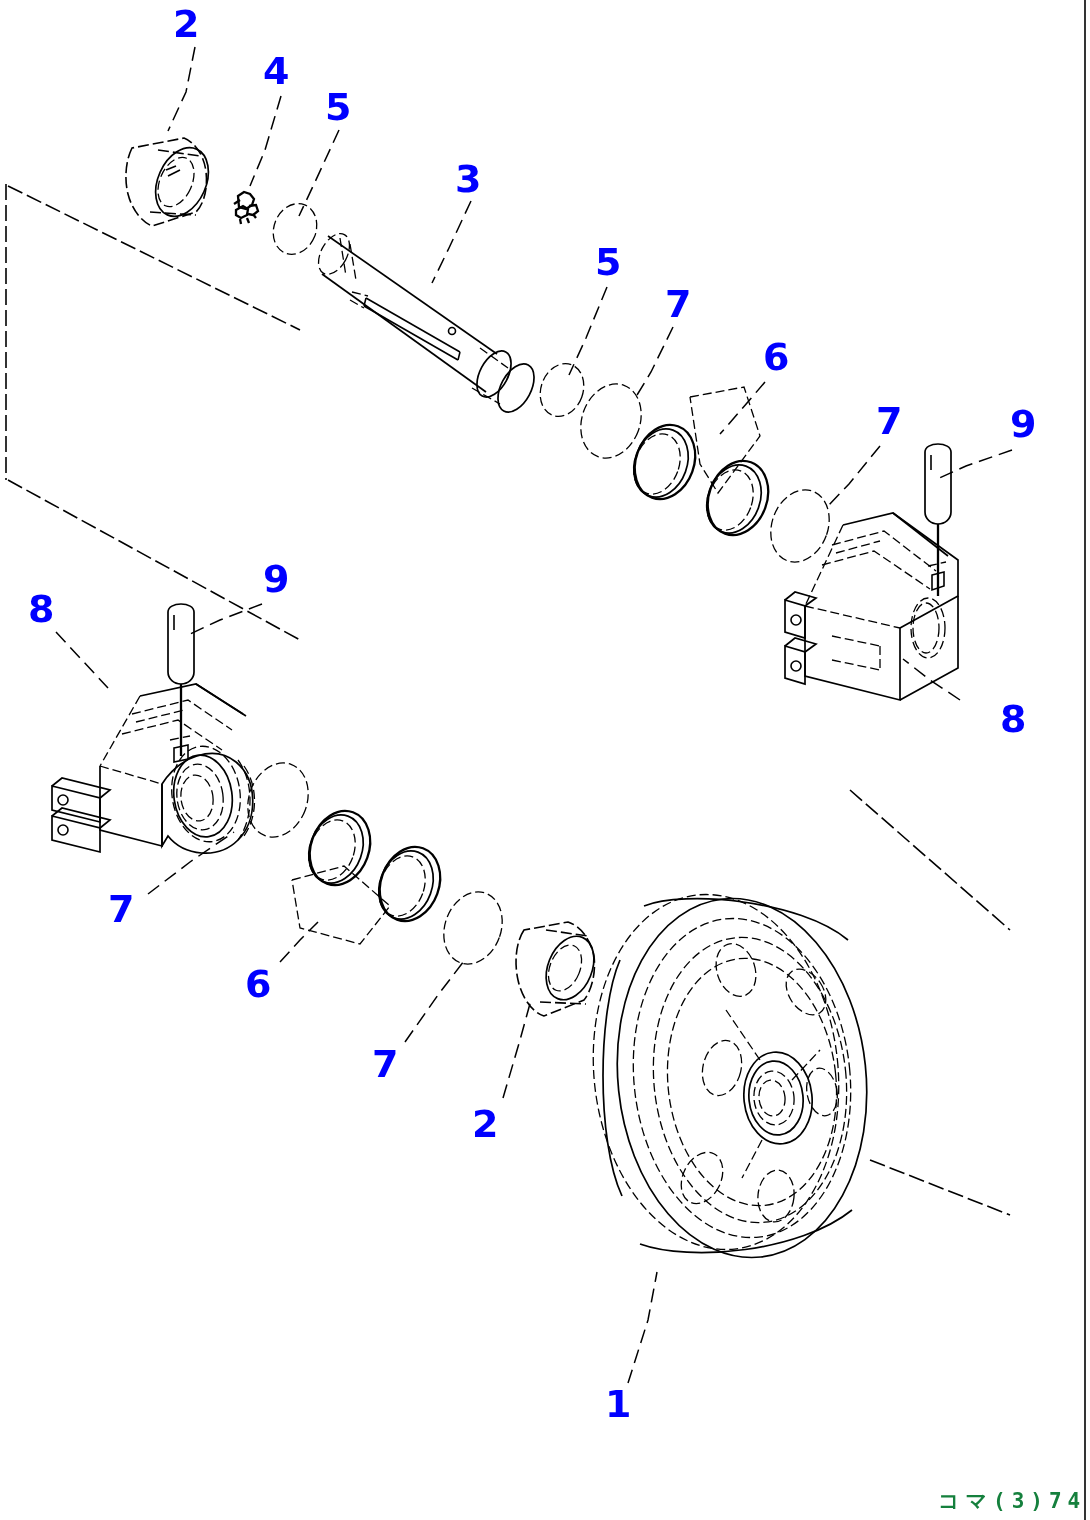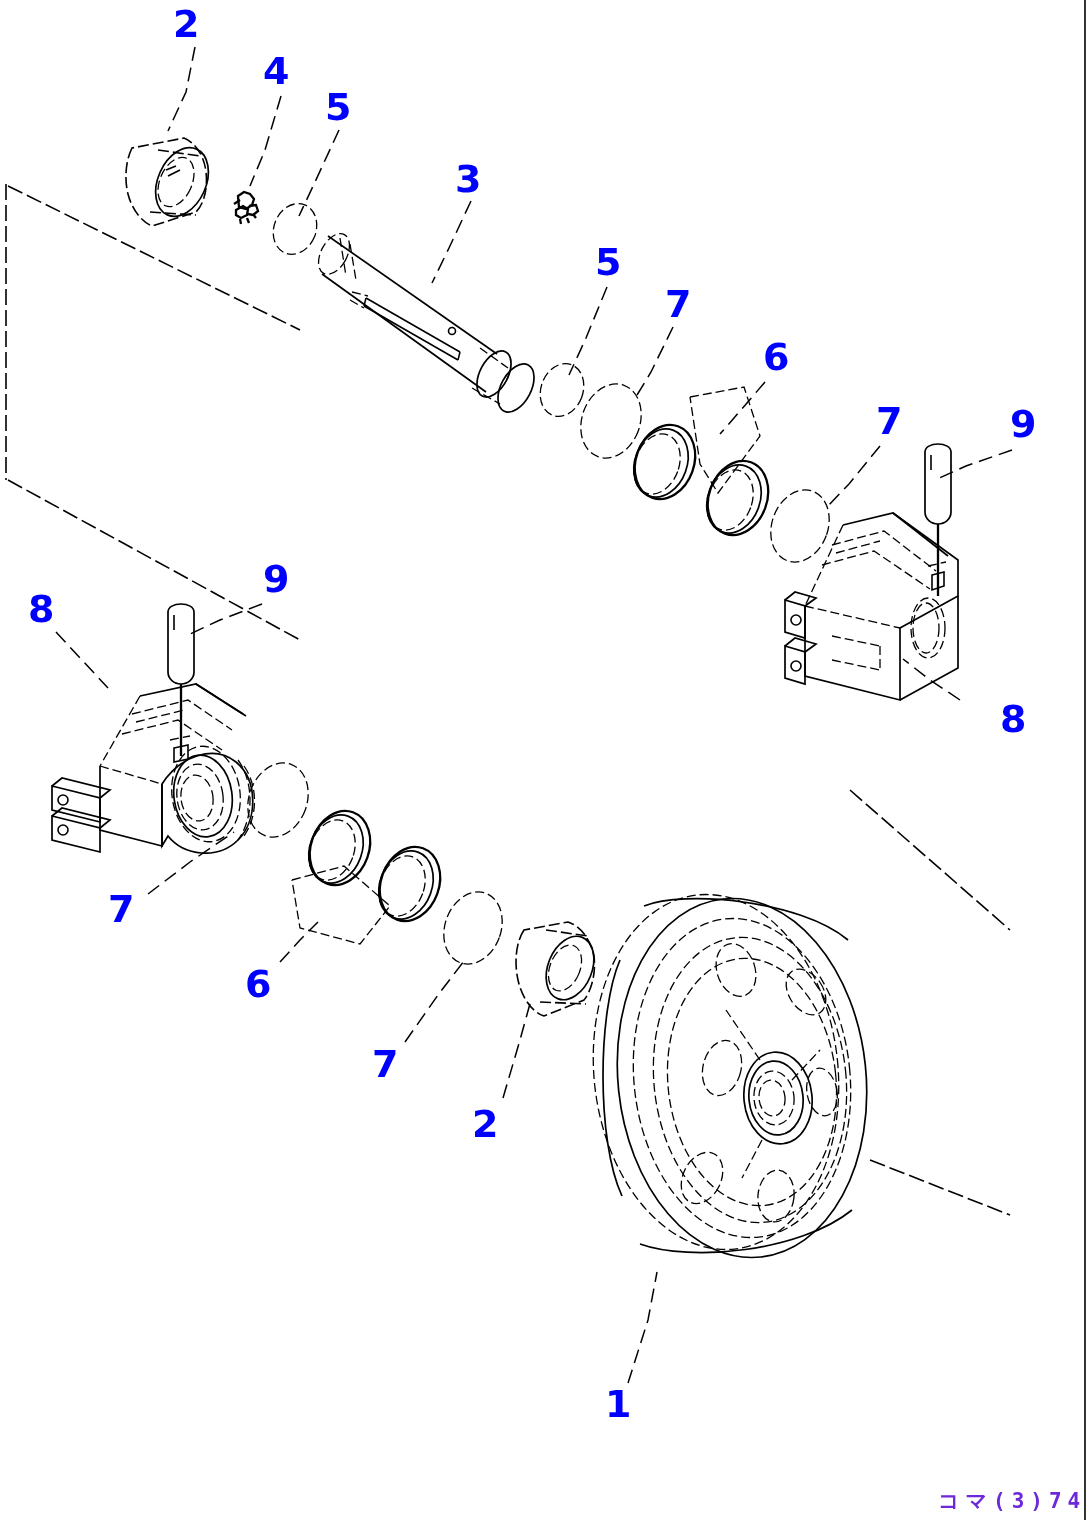--- a/index.html
+++ b/index.html
@@ -31,21 +31,21 @@
     font-family: "DejaVu Sans", sans-serif;
     font-weight: bold;
     font-size: 38px;
     line-height: 1;
     letter-spacing: 0px;
     -webkit-font-smoothing: none;
     user-select: none;
   }
   .watermark {
     position: absolute;
-    color: #6d28d9;
+    color: #15803d;
     font-family: "DejaVu Sans Mono", monospace;
     font-size: 21px;
     font-weight: bold;
     letter-spacing: 6px;
     white-space: nowrap;
   }
 </style>
 </head>
 <body>
 

